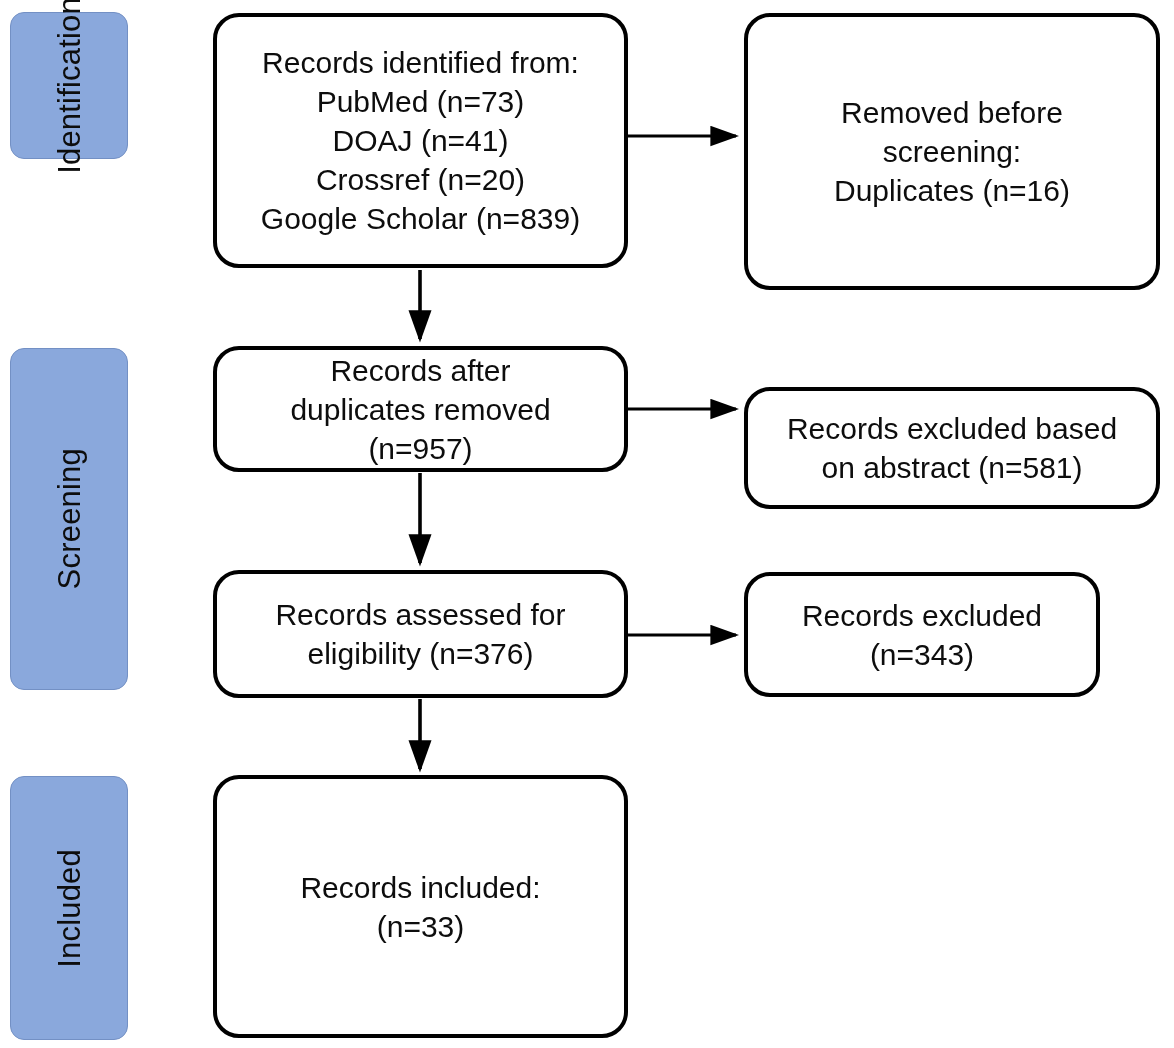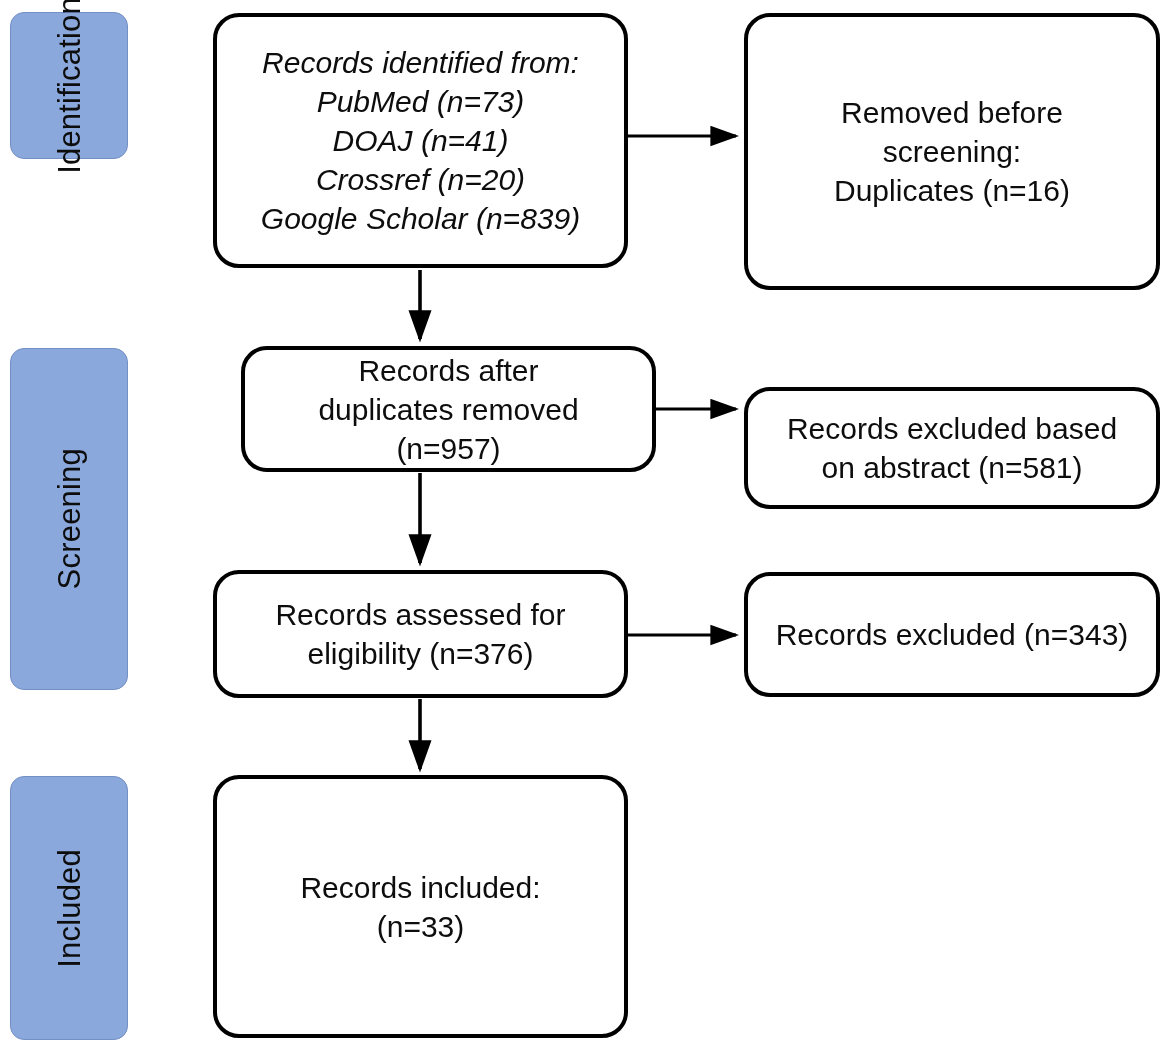--- a/index.html
+++ b/index.html
@@ -96,51 +96,51 @@
 
     <line x1="628" y1="409" x2="736" y2="409" stroke="#000000" stroke-width="3.2" marker-end="url(#arrowhead)"></line>
 
     <line x1="420" y1="473" x2="420" y2="563" stroke="#000000" stroke-width="3.6" marker-end="url(#arrowhead)"></line>
 
     <line x1="628" y1="635" x2="736" y2="635" stroke="#000000" stroke-width="3.2" marker-end="url(#arrowhead)"></line>
 
     <line x1="420" y1="699" x2="420" y2="769" stroke="#000000" stroke-width="3.6" marker-end="url(#arrowhead)"></line>
   </svg>
 
-  <div class="flow-box" style="left:213px; top:13px; width:415px; height:255px;font-style:italic;">
+  <div class="flow-box" style="left:213px; top:13px; width:415px; height:255px;">
     <span class="flow-box-text">Records identified from:
 PubMed (n=73)
 DOAJ (n=41)
 Crossref (n=20)
 Google Scholar (n=839)</span>
   </div>
 
   <div class="flow-box" style="left:744px; top:13px; width:416px; height:277px;">
     <span class="flow-box-text">Removed before
 screening:
 Duplicates (n=16)</span>
   </div>
 
-  <div class="flow-box" style="left:213px; top:346px; width:415px; height:126px;margin-left:28px;">
+  <div class="flow-box" style="left:213px; top:346px; width:415px; height:126px;">
     <span class="flow-box-text">Records after
 duplicates removed
 (n=957)</span>
   </div>
 
   <div class="flow-box" style="left:744px; top:348px; width:416px; height:122px;margin-top:39px;">
     <span class="flow-box-text">Records excluded based
 on abstract (n=581)</span>
   </div>
 
   <div class="flow-box" style="left:213px; top:570px; width:415px; height:128px;text-align:center;">
     <span class="flow-box-text">Records assessed for
 eligibility (n=376)</span>
   </div>
 
-  <div class="flow-box" style="left:744px; top:572px; width:416px; height:125px;">
+  <div class="flow-box" style="left:744px; top:572px; width:356px; height:125px;">
     <span class="flow-box-text">Records excluded (n=343)</span>
   </div>
 
   <div class="flow-box" style="left:213px; top:775px; width:415px; height:263px;">
     <span class="flow-box-text">Records included:
 (n=33)</span>
   </div>
 
 </div>
 

